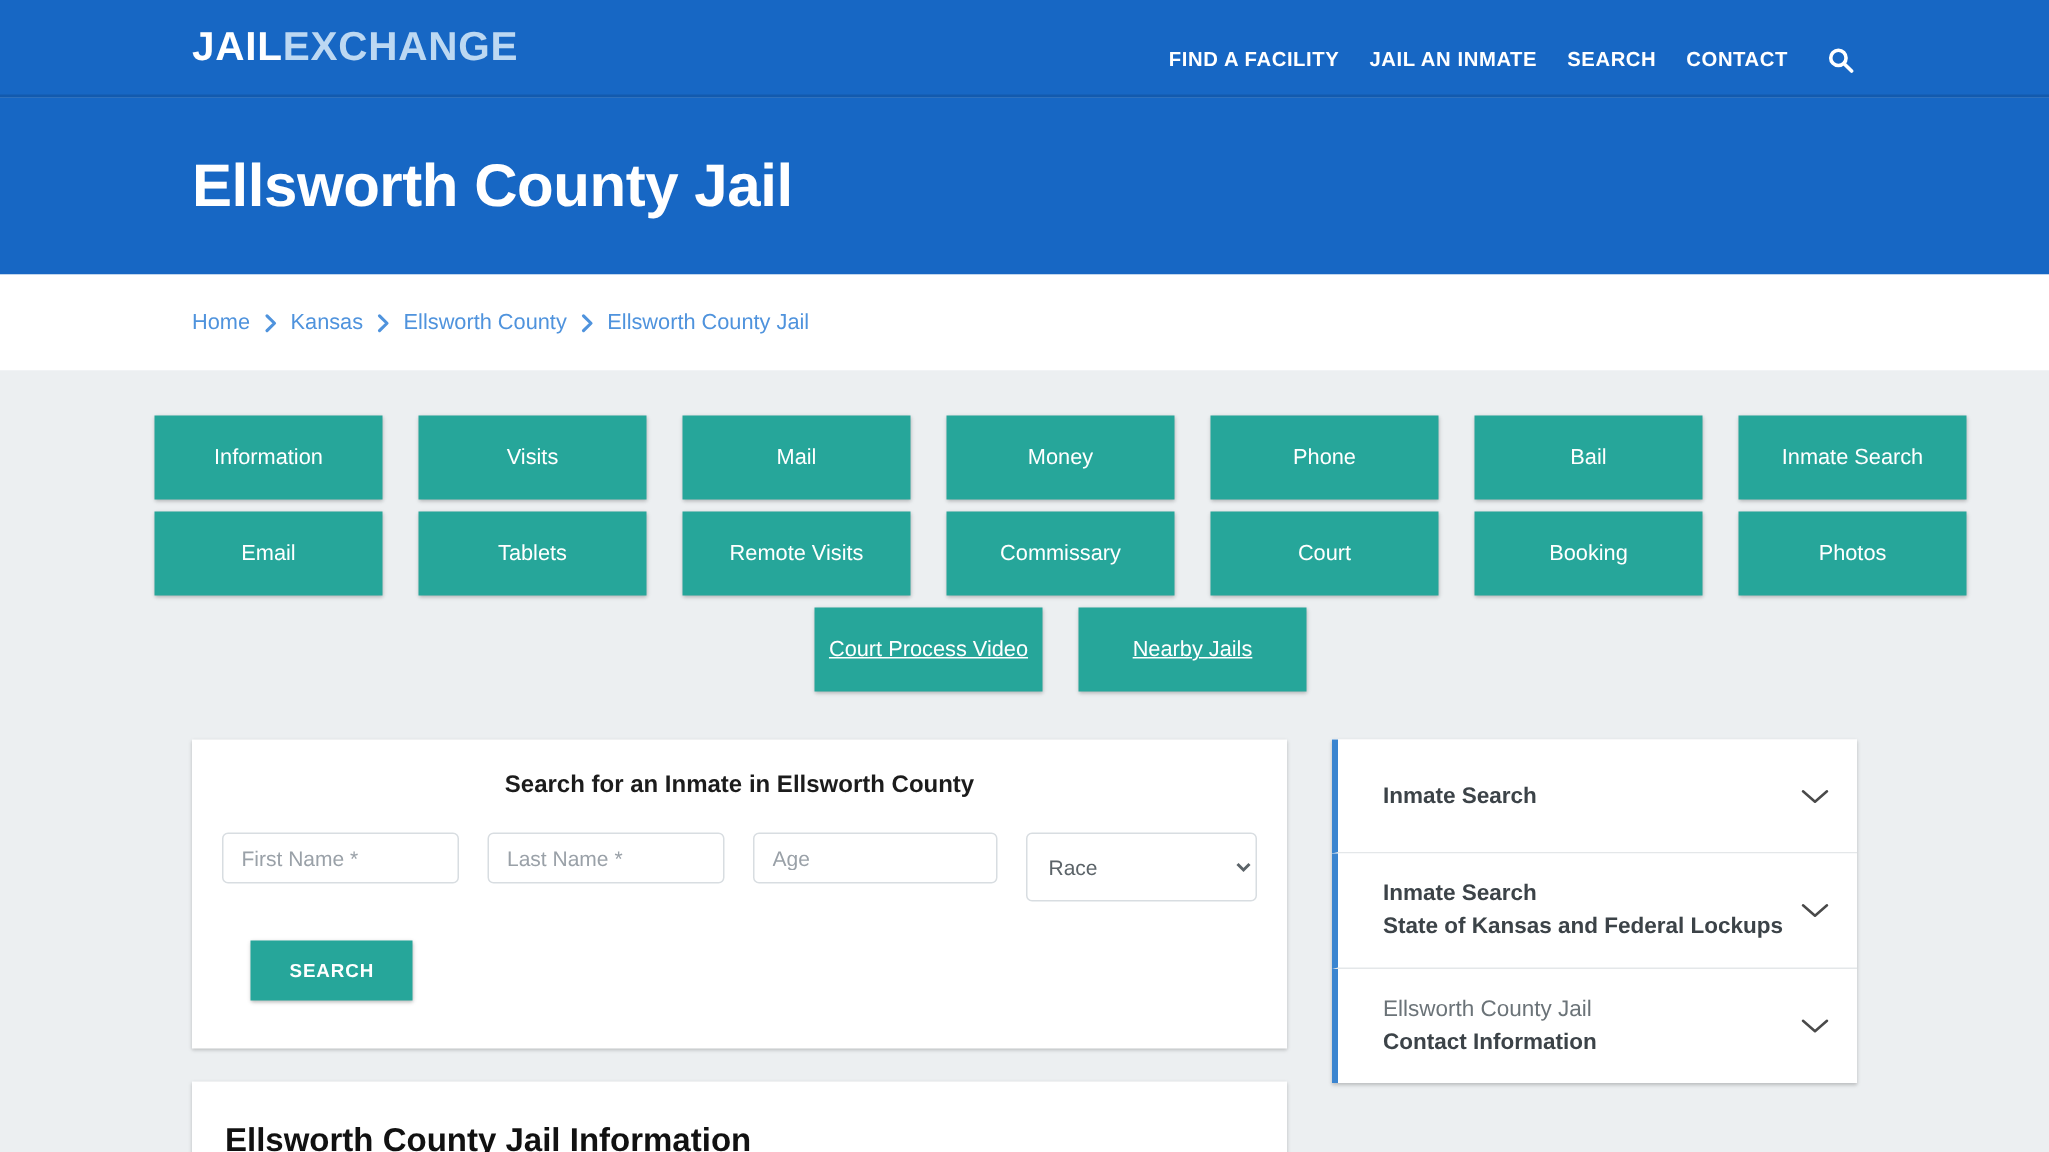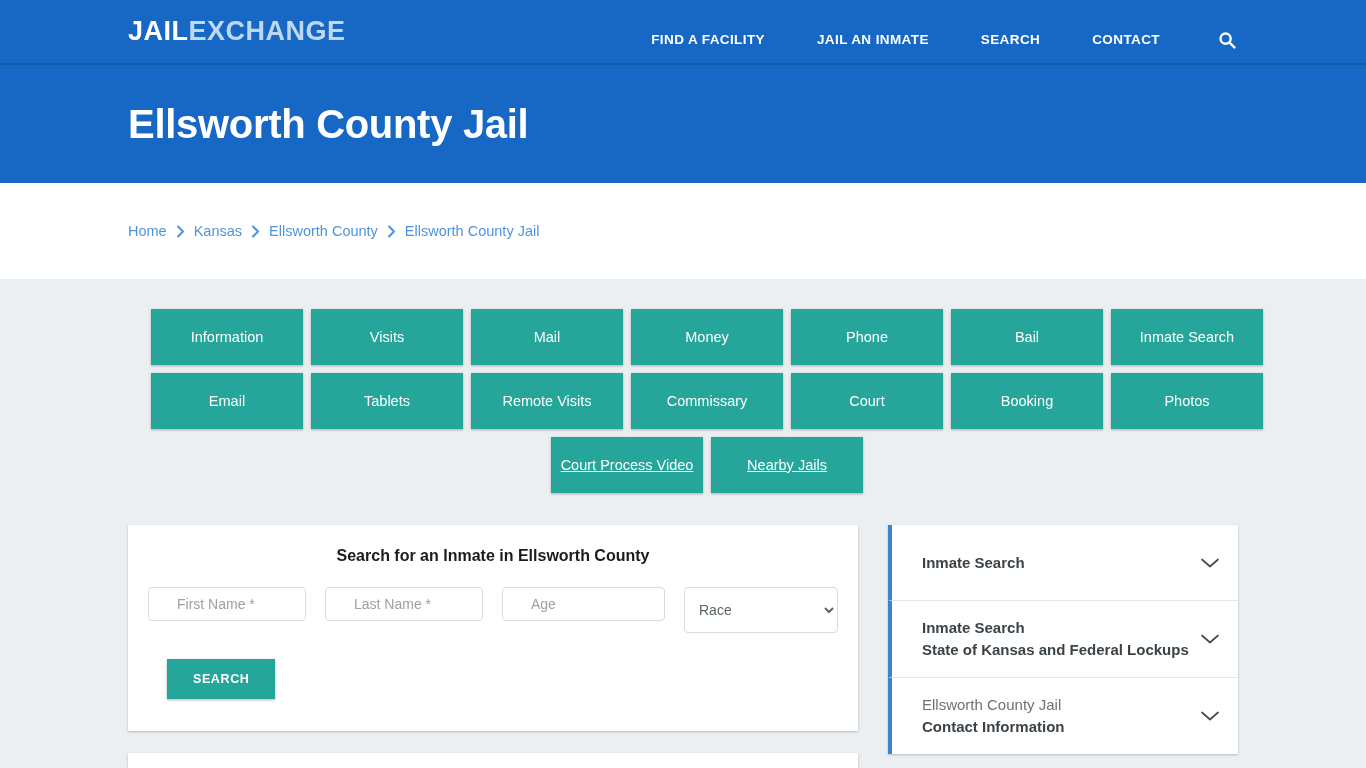--- a/index.html
+++ b/index.html
@@ -28,21 +28,21 @@
     letter-spacing: 0.5px;
     white-space: nowrap;
     line-height: 1;
   }
   .logo .l1 { color: #ffffff; }
   .logo .l2 { color: #bcd8f2; }
   .nav {
     margin-left: auto;
     display: flex;
     align-items: center;
-    gap: 52px;
+    gap: 20px;
     margin-top: 16px;
   }
   .nav a {
     color: #ffffff;
     font-size: 13.5px;
     font-weight: bold;
     letter-spacing: 0.4px;
     text-decoration: none;
     white-space: nowrap;
   }
@@ -65,21 +65,21 @@
   .titleband h1 {
     margin: 0;
     color: #ffffff;
     font-size: 40px;
     font-weight: bold;
     letter-spacing: -0.3px;
   }
 
   
   .crumbband {
-    height: 96px;
+    height: 64px;
     background: #ffffff;
     display: flex;
     align-items: center;
     padding: 0 128px;
   }
   .crumbs { display: flex; align-items: center; }
   .crumbs a {
     color: #4f93dd;
     font-size: 14.5px;
     text-decoration: none;
@@ -101,21 +101,21 @@
   .tiles {
     padding-top: 30px;
     display: flex;
     flex-direction: column;
     align-items: center;
     gap: 8px;
   }
   .tilerow {
     display: flex;
     justify-content: center;
-    gap: 8px;
+    gap: 24px;
     width: 100%;
     padding-left: 48px;
   }
   .tile {
     flex: 0 0 152px;
     height: 56px;
     background: #26a69a;
     color: #ffffff;
     font-size: 14.5px;
     display: flex;
@@ -154,21 +154,21 @@
     display: flex;
     gap: 19px;
     justify-content: center;
   }
   .fld {
     height: 34px;
     border: 1px solid #d8dde1;
     border-radius: 4px;
     font-size: 14px;
     color: #be185d;
-    padding: 0 28px;
+    padding: 0 12px;
     font-family: "Liberation Sans", sans-serif;
     background: #ffffff;
   }
   .fld::placeholder { color: #9aa1a8; }
   .fld.first { width: 158px; }
   .fld.last  { width: 158px; }
   .fld.age   { width: 163px; }
   .sel {
     width: 162px;
     height: 46px;

